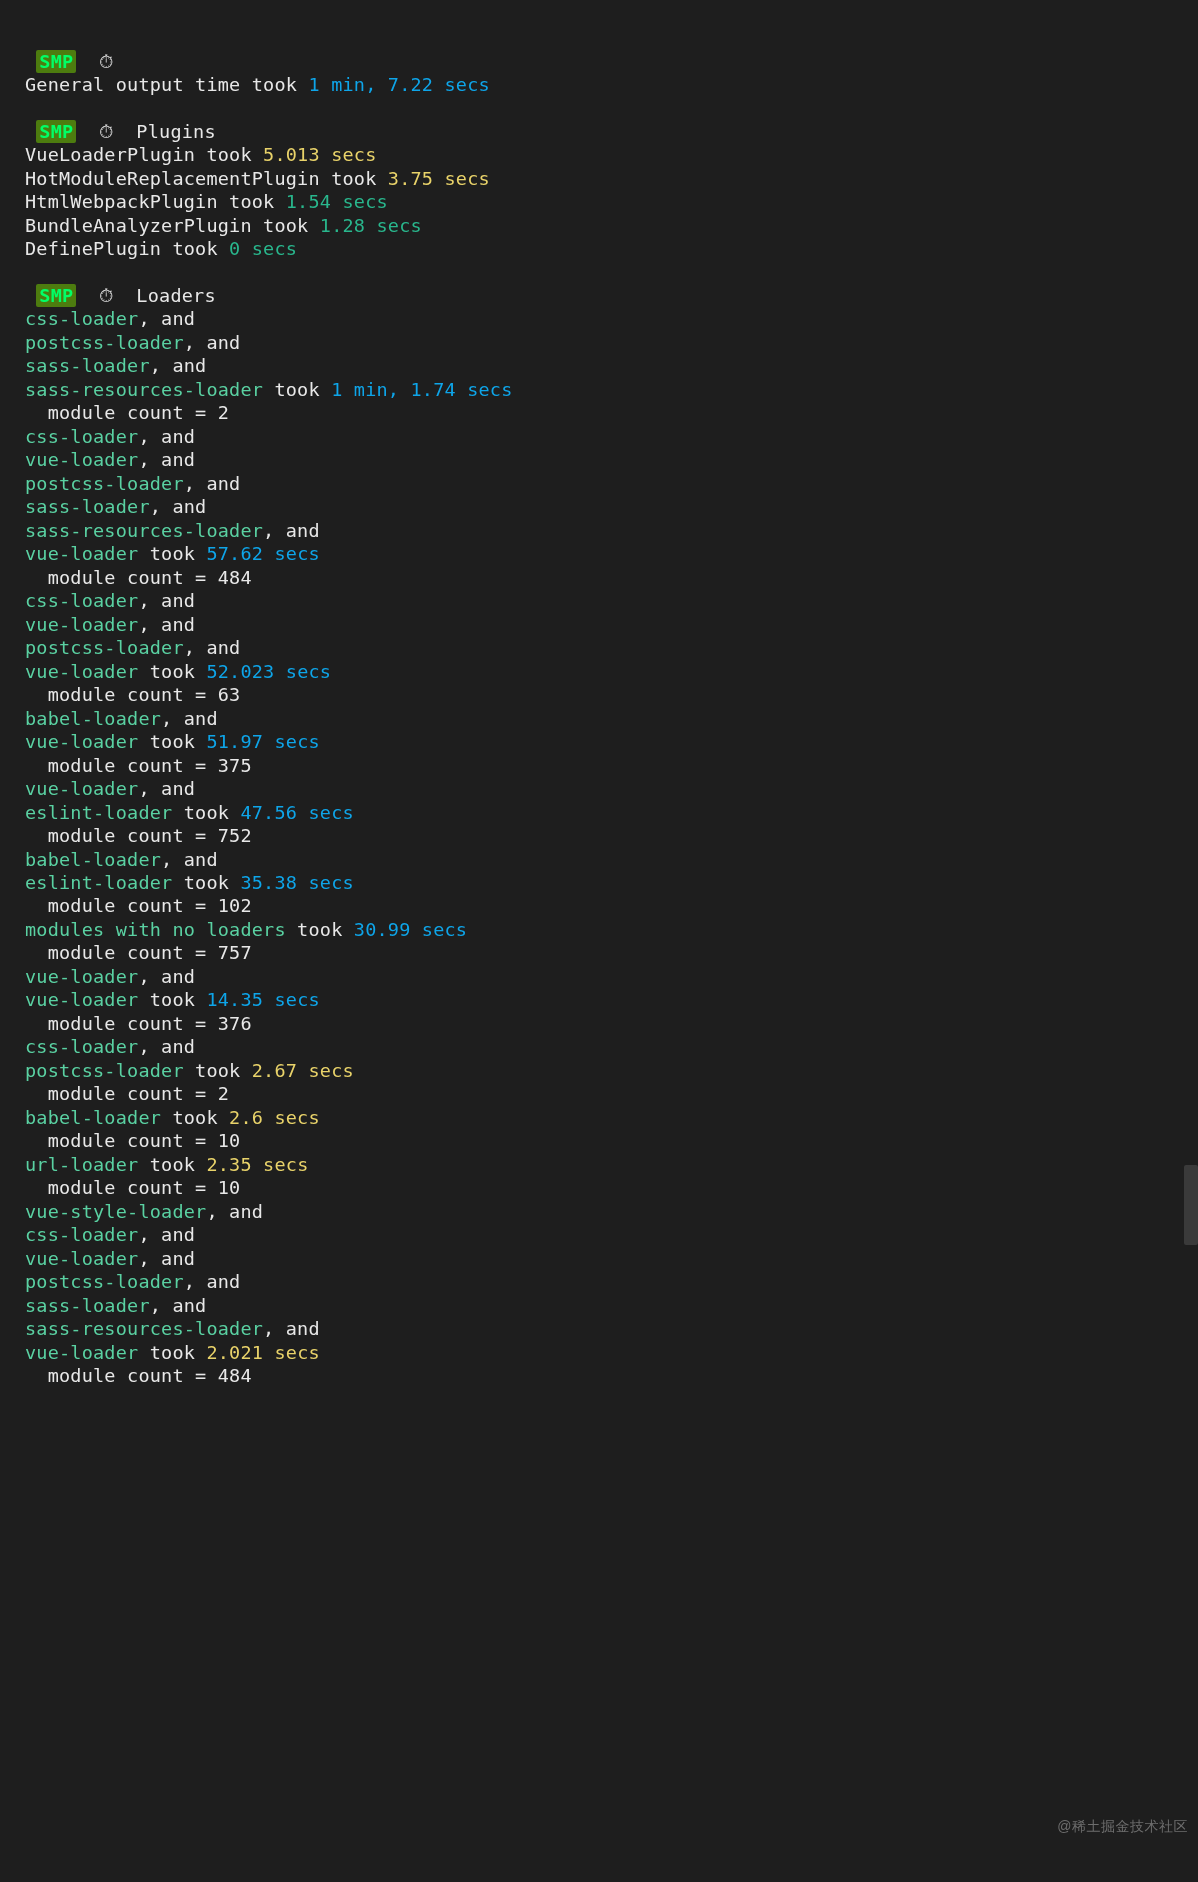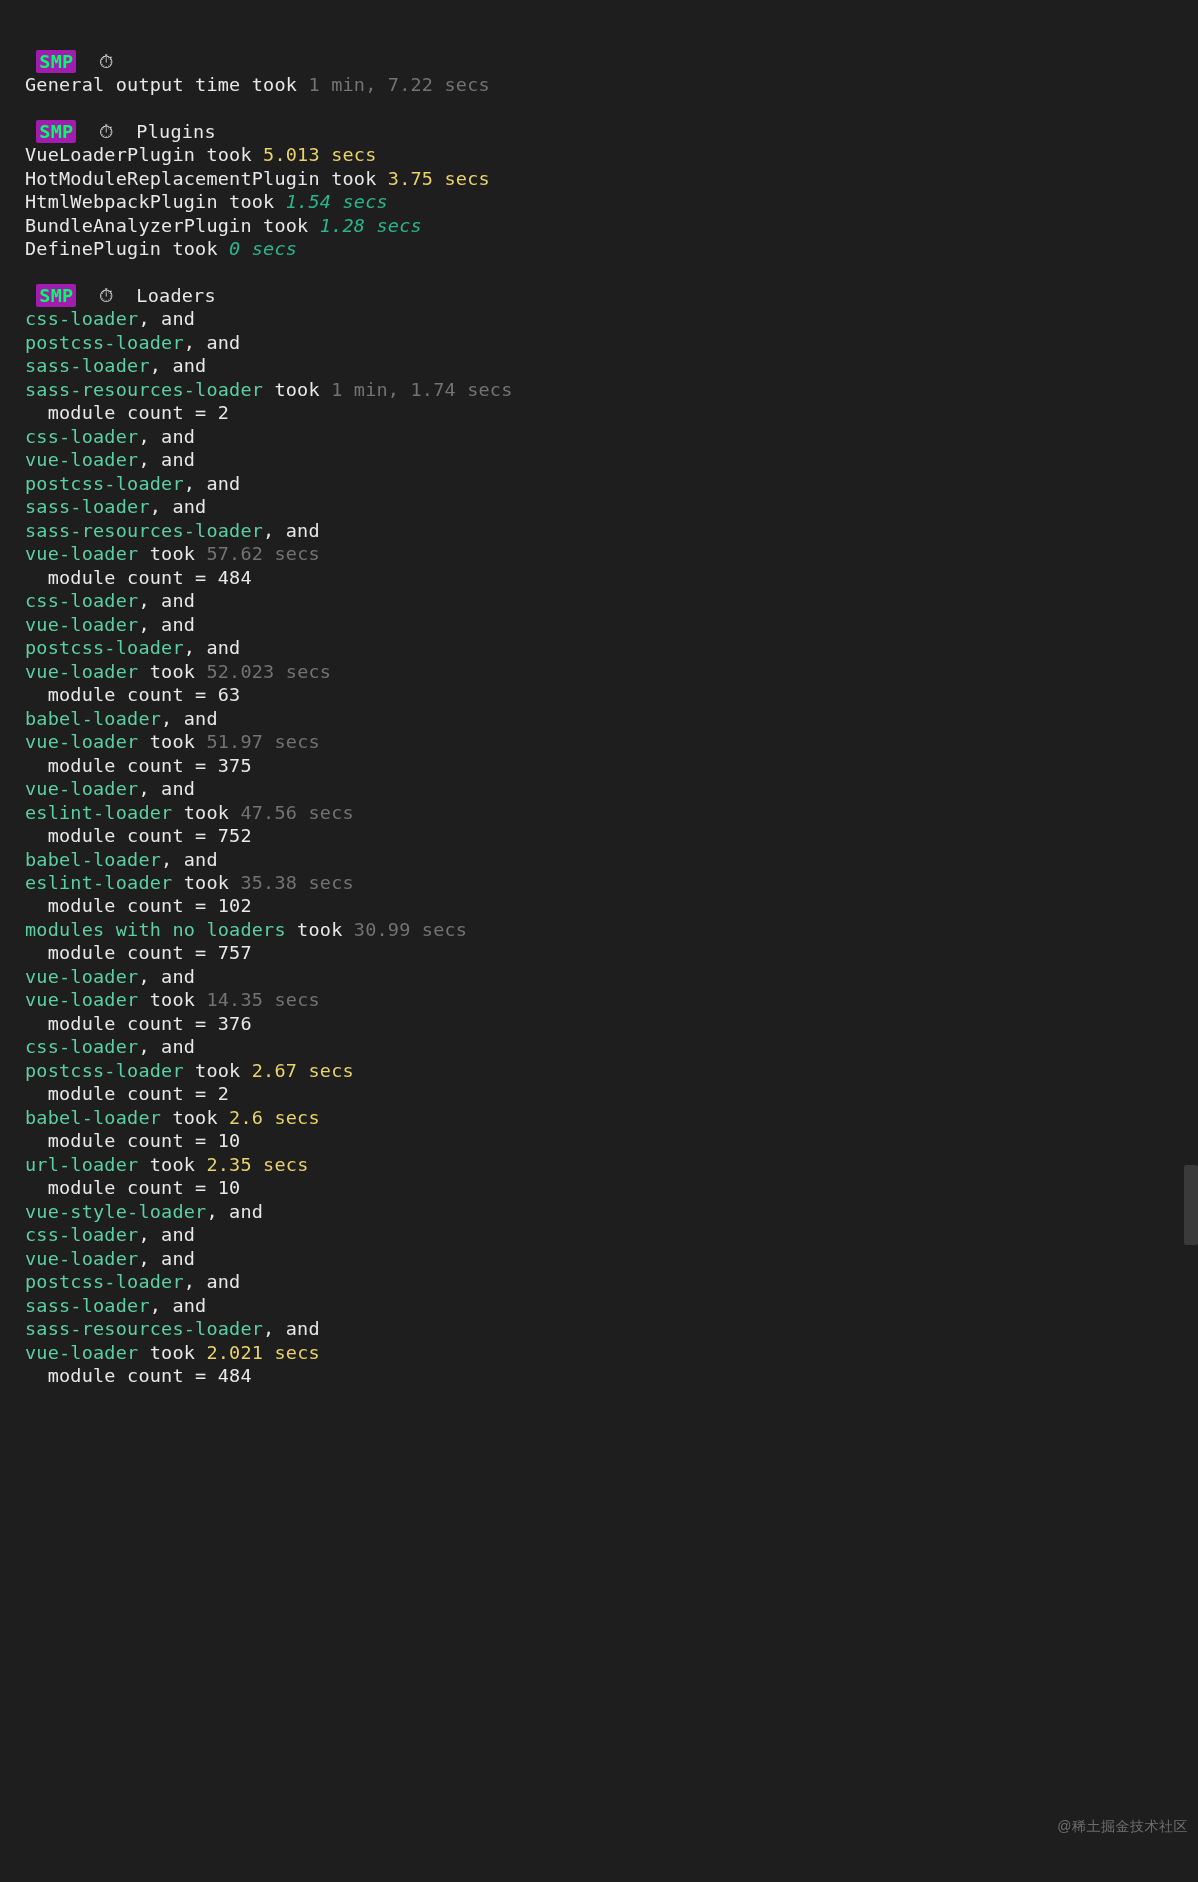--- a/index.html
+++ b/index.html
@@ -20,32 +20,32 @@
     box-sizing: border-box;
   }
   .term {
     padding: 50px 0 0 25px;
     letter-spacing: 0.2px;
     white-space: pre;
   }
   .line { display: block; }
   .smp-badge {
     display: inline-block;
-    background: #a21caf;
+    background: #4d7c0f;
     color: #00ff66;
     font-weight: bold;
     padding: 0 3px;
     border-radius: 2px;
   }
   .stopwatch { color: #e0e0e0; }
   .c-white  { color: #e8e8e8; }
-  .c-red    { color: #737373; }
+  .c-red    { color: #0ea5e9; }
   .c-yellow { color: #e9d36a; text-align: center; }
   .c-green  { color: #5ad1a2; }
-  .c-teal   { color: #29b78d; font-style: italic; }
+  .c-teal   { color: #29b78d; }
   .blank { height: 23px; }
   .scrollbar {
     position: absolute;
     right: 0;
     top: 1165px;
     width: 14px;
     height: 80px;
     background: #3a3a3a;
     border-radius: 2px;
   }

